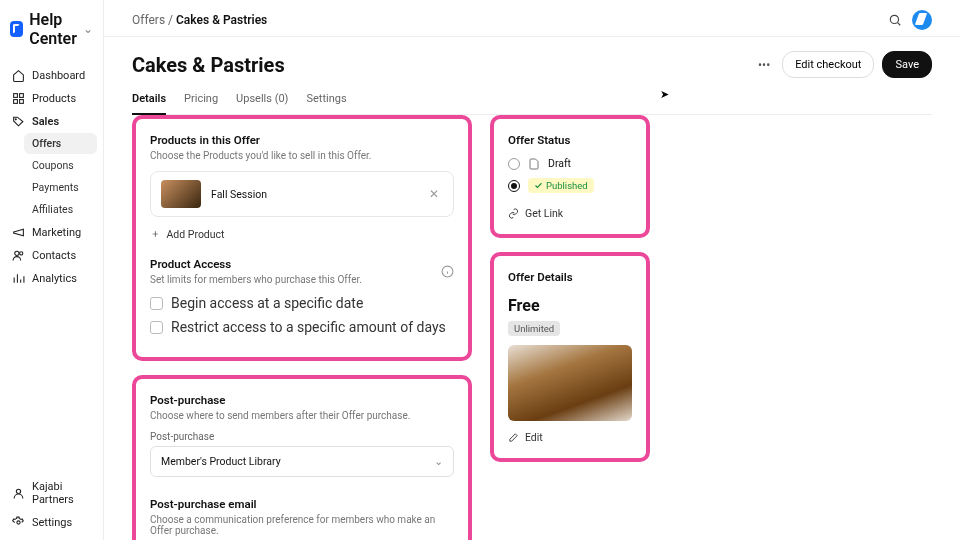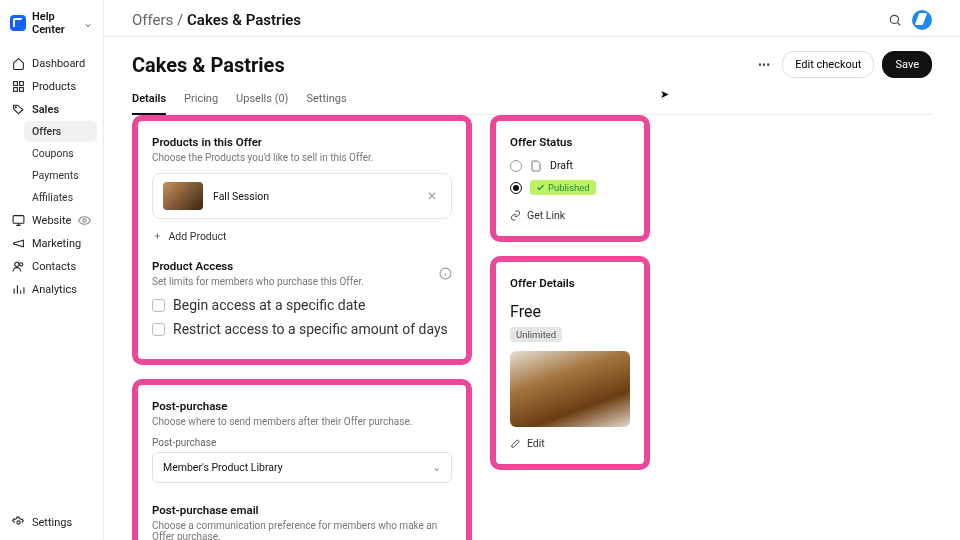--- a/index.html
+++ b/index.html
@@ -2,75 +2,75 @@
 <html><head>
 <meta charset="utf-8">
 <style>
 * { margin:0; padding:0; box-sizing:border-box; font-family:-apple-system,BlinkMacSystemFont,"Segoe UI",Roboto,sans-serif; }
 body { background:#fff; width:960px; height:540px; overflow:hidden; font-size:12px; color:#111; }
 .app { display:flex; height:540px; }
 .sidebar { width:104px; border-right:1px solid #ececec; display:flex; flex-direction:column; }
 .sb-head { display:flex; align-items:center; gap:6px; padding:10px 10px 12px 10px; }
 .logo { width:16px; height:16px; background:#1461ff; border-radius:4px; position:relative; }
 .logo::after { content:""; position:absolute; inset:3px; border:2px solid #fff; border-right-color:transparent; border-bottom-color:transparent; border-radius:2px; }
-.sb-title { font-weight:600; font-size:11px; flex:1; }
+.sb-title { font-weight:600; font-size:16px; flex:1; }
 .chev { color:#888; }
 .nav { padding:4px 6px; flex:1; }
 .nav-item { display:flex; align-items:center; gap:7px; padding:5px 6px; border-radius:6px; font-size:11px; color:#222; cursor:pointer; }
 .nav-item.active { font-weight:600; }
 .nav-item svg, .nav-item .ic { width:13px; height:13px; flex-shrink:0; }
 .subnav { margin-left:18px; }
 .subnav .sub { padding:4px 8px; border-radius:6px; font-size:10.5px; color:#333; cursor:pointer; margin-bottom:1px; }
 .subnav .sub.active { background:#f1f1f1; font-weight:500; }
 .eye { margin-left:auto; color:#888; }
 .sb-foot { padding:6px; }
 .main { flex:1; display:flex; flex-direction:column; }
 .topbar { display:flex; align-items:center; padding:10px 28px 6px 28px; gap:10px; border-bottom:1px solid #ececec; }
-.crumbs { font-size:15px; color:#666;text-align:right; }
+.crumbs { font-size:12px; color:#666;text-align:right; }
 .crumbs b { color:#111; font-weight:600; }
 .tb-sp { flex:1; }
 .avatar { width:20px; height:20px; background:#1d8af0; border-radius:50%; position:relative; }
 .avatar::after { content:""; position:absolute; left:5px; top:3px; width:8px; height:12px; background:#fff; transform:skewX(-20deg); border-radius:1px; }
 .content { flex:1; overflow:auto; padding:14px 28px 30px 28px; }
 .hdr { display:flex; align-items:center; margin-bottom:8px; }
 .hdr h1 { font-size:20px; font-weight:700; }
 .hdr-sp { flex:1; }
 .iconbtn { padding:6px; cursor:pointer; color:#555; margin-right:6px; }
 .btn { padding:6px 12px; border-radius:12px; font-size:11px; border:1px solid #ddd; background:#fff; cursor:pointer; }
 .btn.dark { background:#111; color:#fff; border-color:#111; margin-left:8px; }
 .tabs { display:flex; gap:18px; border-bottom:1px solid #ececec; }
 .tab { padding:6px 0 8px 0; font-size:11px; color:#666; cursor:pointer; }
 .tab.active { color:#111; font-weight:600; border-bottom:2px solid #111; margin-bottom:-1px; }
 .cols { display:flex; gap:18px; align-items:flex-start; }
 .col-l { width:340px; }
 .col-r { width:160px; }
-.card { border:6px solid #ec4899; border-radius:10px; padding:14px; margin-bottom:14px; }
+.card { border:4px solid #ec4899; border-radius:10px; padding:14px; margin-bottom:14px; }
 .card h3 { font-size:11.5px; font-weight:600; margin-bottom:3px; }
 .card .sub { font-size:10px; color:#777; margin-bottom:10px; }
 .prod { border:1px solid #e6e6e6; border-radius:8px; padding:8px 10px; display:flex; align-items:center; gap:10px; margin-bottom:10px; }
 .thumb { width:40px; height:28px; border-radius:4px; background:linear-gradient(135deg,#c89060 0%, #3a260f 100%); position:relative; }
 .prod-name { font-size:10.5px; flex:1; }
 .x { color:#999; cursor:pointer; padding:2px 4px; }
 .addp { display:flex; align-items:center; gap:6px; font-size:10.5px; color:#333; cursor:pointer; }
 .sec-h { display:flex; align-items:center; }
 .sec-h .info { margin-left:auto; color:#999; }
 .chk { display:flex; align-items:center; gap:8px; font-size:14px; color:#333; margin-bottom:8px; cursor:pointer; }
 .box { width:13px; height:13px; border:1.3px solid #bbb; border-radius:3px; }
 .lbl { font-size:10px; color:#666; margin-bottom:4px; }
 .select { border:1px solid #e0e0e0; border-radius:6px; padding:8px 10px; font-size:10.5px; display:flex; align-items:center; cursor:pointer; margin-bottom:4px; }
 .select .chev { margin-left:auto; }
 .radio-row { display:flex; align-items:center; gap:8px; margin-bottom:8px; cursor:pointer; }
 .radio { width:12px; height:12px; border:1.3px solid #999; border-radius:50%; display:flex; align-items:center; justify-content:center; }
 .radio.on { border-color:#111; }
 .radio.on::after { content:""; width:6px; height:6px; background:#111; border-radius:50%; }
 .badge { font-size:9.5px; padding:2px 6px; border-radius:4px; }
-.badge.pub { background:#bef264; color:#1a8f3f; display:flex; align-items:center; gap:3px;text-align:center; }
+.badge.pub { background:#fef9c3; color:#1a8f3f; display:flex; align-items:center; gap:3px;text-align:center; }
 .badge.unl { background:#e5e5e5; color:#555; }
 .link { display:flex; align-items:center; gap:6px; font-size:10.5px; color:#333; cursor:pointer; }
-.price { font-size:16px; font-weight:400; margin-bottom:6px; }
+.price { font-size:16px; font-weight:700; margin-bottom:6px; }
 .ofimg { width:100%; height:76px; border-radius:6px; margin:10px 0 10px 0; background:linear-gradient(160deg,#e8dfd4 0%,#a4753f 35%,#6a3e12 70%,#e3d8cb 100%); position:relative; }
 .doc-ic { width:12px; height:12px; color:#777; }
 .cursor { position:absolute; left:660px; top:88px; font-size:11px; color:#000; pointer-events:none; }
 svg { display:block; }
 </style>
 </head>
 <body>
 
 <div class="app">
   <div class="sidebar">
@@ -103,51 +103,47 @@
         <span>Sales</span>
       </div>
       <div class="subnav">
         <div class="sub active">Offers</div>
         <div class="sub">Coupons</div>
         <div class="sub">Payments</div>
         <div class="sub">Affiliates</div>
       </div>
       <div class="nav-item">
         <svg class="ic" viewBox="0 0 24 24" fill="none" stroke="currentColor" stroke-width="2">
-            <rect x="2" y="3" width="20" height="14" rx="2"></rect>
-            <path d="M8 21h8M12 17v4"></path>
-          </svg>
-        <span>Website</span>
-        <svg class="ic eye" viewBox="0 0 24 24" fill="none" stroke="currentColor" stroke-width="2">
-            <path d="M1 12s4-7 11-7 11 7 11 7-4 7-11 7S1 12 1 12z"></path>
-            <circle cx="12" cy="12" r="3"></circle>
-          </svg>
-      </div>
-      <div class="nav-item">
-        <svg class="ic" viewBox="0 0 24 24" fill="none" stroke="currentColor" stroke-width="2">
             <path d="M3 11l18-5v12L3 13z"></path>
           </svg>
         <span>Marketing</span>
       </div>
       <div class="nav-item">
         <svg class="ic" viewBox="0 0 24 24" fill="none" stroke="currentColor" stroke-width="2">
             <circle cx="9" cy="8" r="4"></circle>
             <path d="M2 21a7 7 0 0114 0"></path>
             <circle cx="17" cy="8" r="3"></circle>
           </svg>
         <span>Contacts</span>
       </div>
       <div class="nav-item">
         <svg class="ic" viewBox="0 0 24 24" fill="none" stroke="currentColor" stroke-width="2">
             <path d="M4 20V10M10 20V4M16 20v-6M22 20V8"></path>
           </svg>
         <span>Analytics</span>
       </div>
     </div>
     <div class="sb-foot">
+      <div class="nav-item">
+        <svg class="ic" viewBox="0 0 24 24" fill="none" stroke="currentColor" stroke-width="2">
+            <circle cx="12" cy="8" r="4"></circle>
+            <path d="M4 21a8 8 0 0116 0"></path>
+          </svg>
+        <span>Kajabi Partners</span>
+      </div>
       <div class="nav-item">
         <svg class="ic" viewBox="0 0 24 24" fill="none" stroke="currentColor" stroke-width="2">
             <circle cx="12" cy="12" r="3"></circle>
             <path d="M19 12a7 7 0 00-.2-1.7l2-1.5-2-3.4-2.3.9a7 7 0 00-3-1.7L13 2h-4l-.5 2.6a7 7 0 00-3 1.7l-2.3-.9-2 3.4 2 1.5A7 7 0 005 12"></path>
           </svg>
         <span>Settings</span>
       </div>
     </div>
   </div>
 

